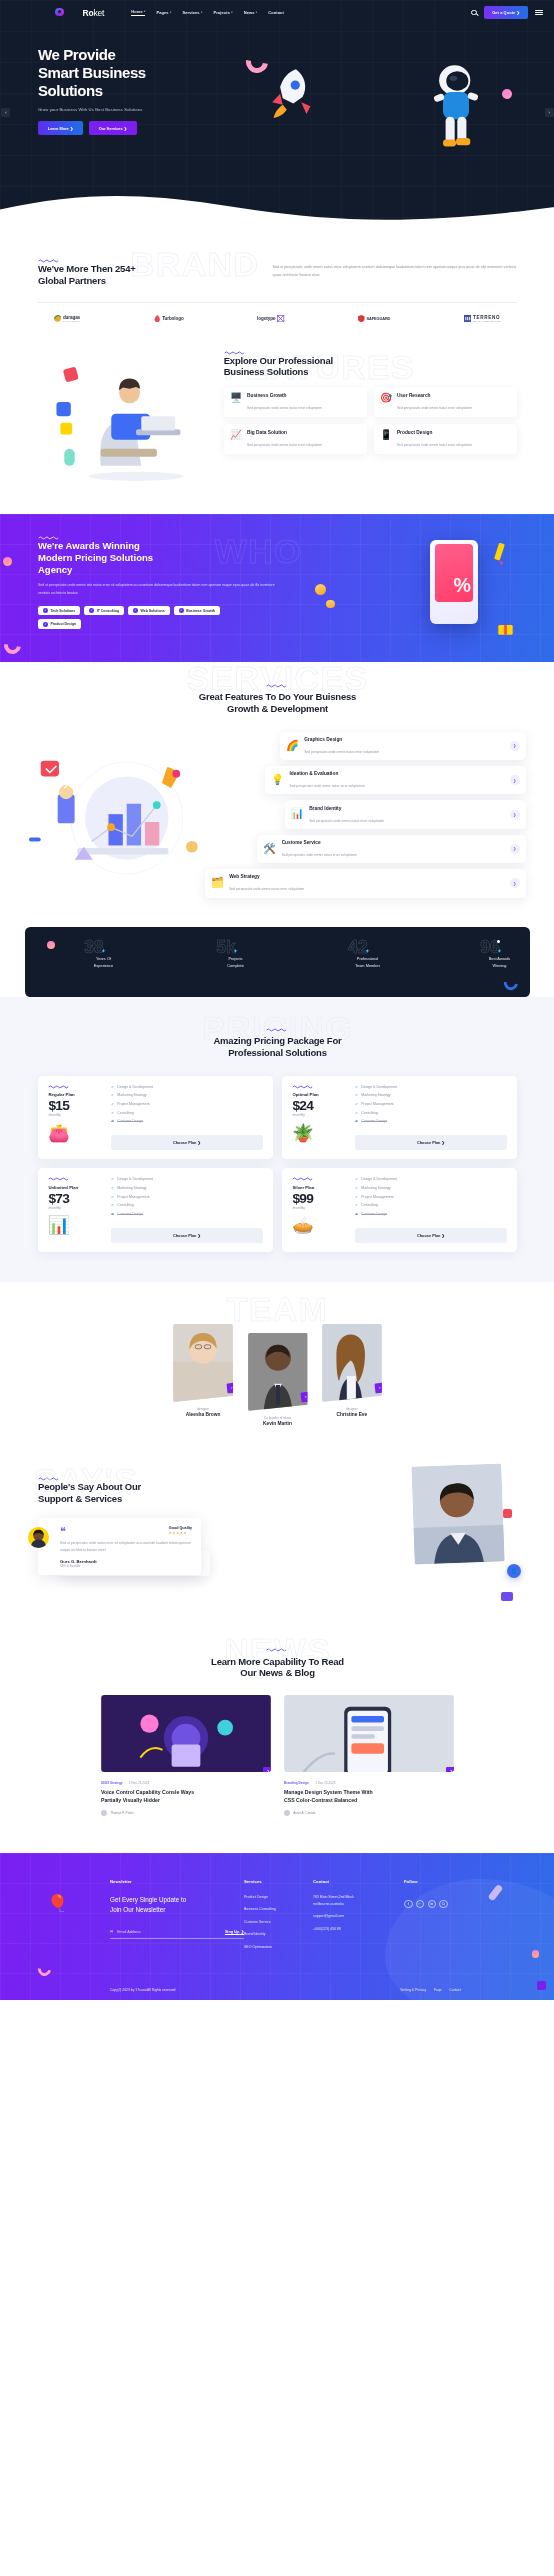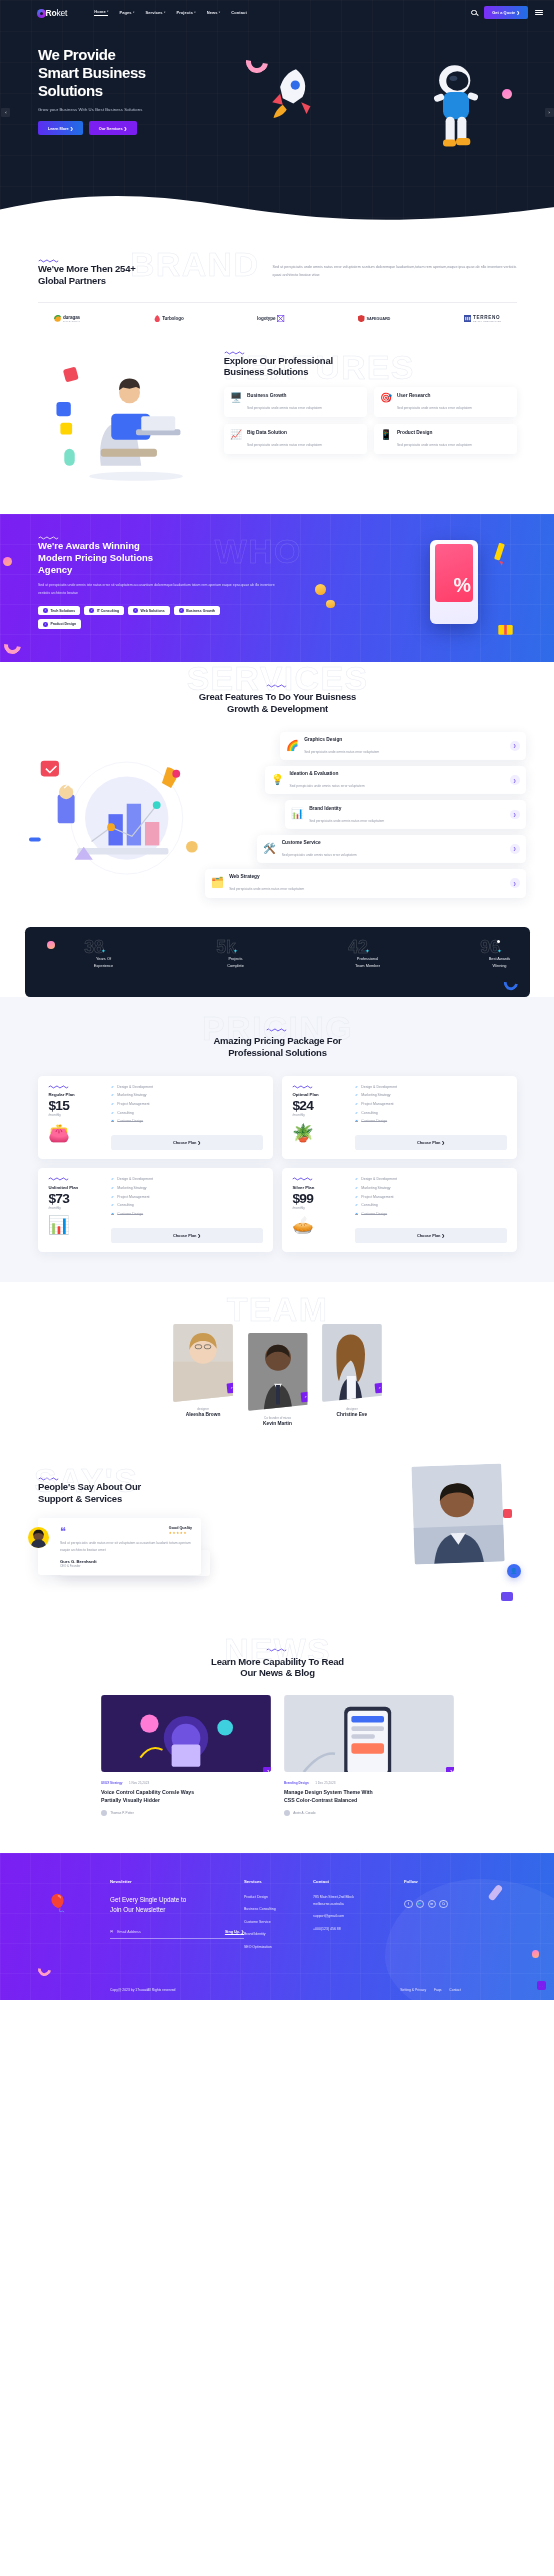--- a/index.html
+++ b/index.html
@@ -13,21 +13,21 @@
   
   .hero {
     position:relative; background:#121b2b; height:228px;
     background-image:
       linear-gradient(rgba(255,255,255,.025) 0.7px, transparent 0.7px),
       linear-gradient(90deg, rgba(255,255,255,.025) 0.7px, transparent 0.7px);
     background-size:31px 31px;
     overflow:hidden;
   }
   .navbar { display:flex; align-items:center; height:25px; padding:0 9px; position:relative; z-index:6; }
-  .logo { display:flex; align-items:flex-end; gap:0; margin-left:28px; }
+  .logo { display:flex; align-items:flex-start; gap:19px; margin-left:46px; }
   .logo-mark {
     width:8.5px;height:8.5px;border-radius:50%;
     background:conic-gradient(from 200deg,#8a2be2,#4b6ef5,#b42ee0,#8a2be2);
     position:relative;
   }
   .logo-mark::after{content:"";position:absolute;inset:2.6px;border-radius:50%;background:#121b2b;}
   .logo-text{color:#fff;font-size:8.5px;font-weight:700;letter-spacing:-0.2px;}
   .logo-text .thin{font-weight:300;}
   .nav-links{display:flex;gap:11px;margin-left:27px;}
   .nav-links a{

